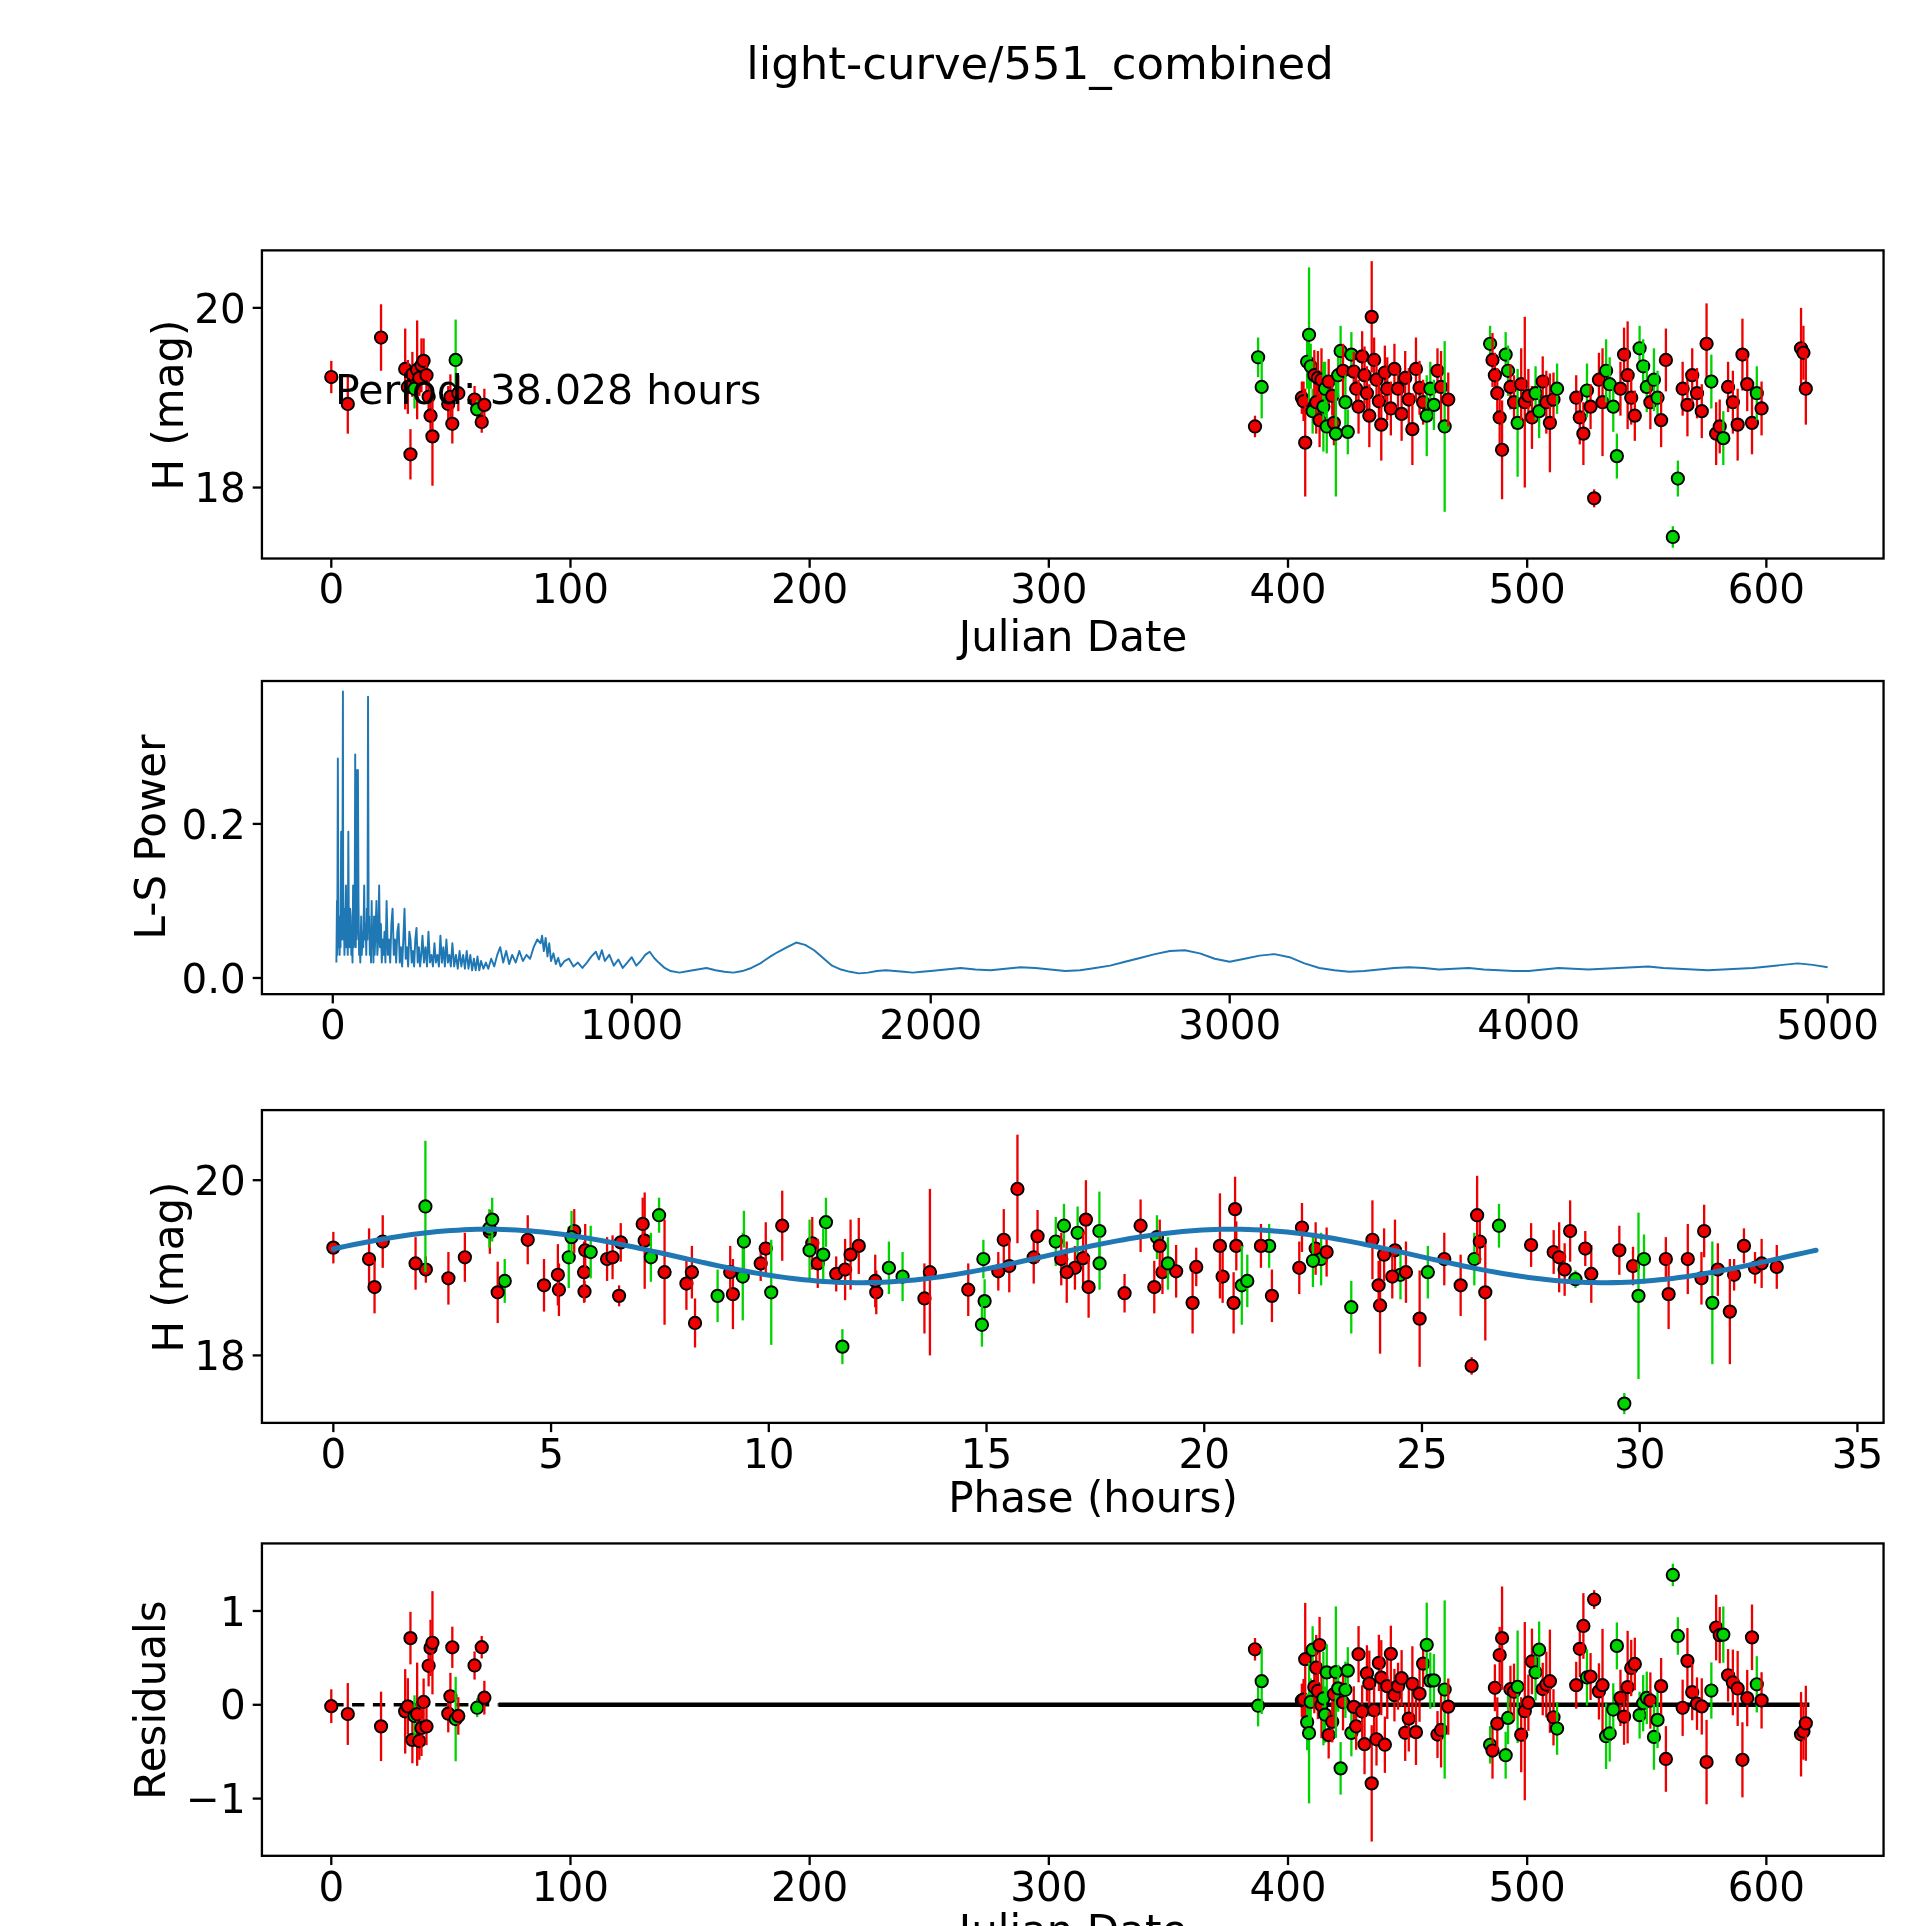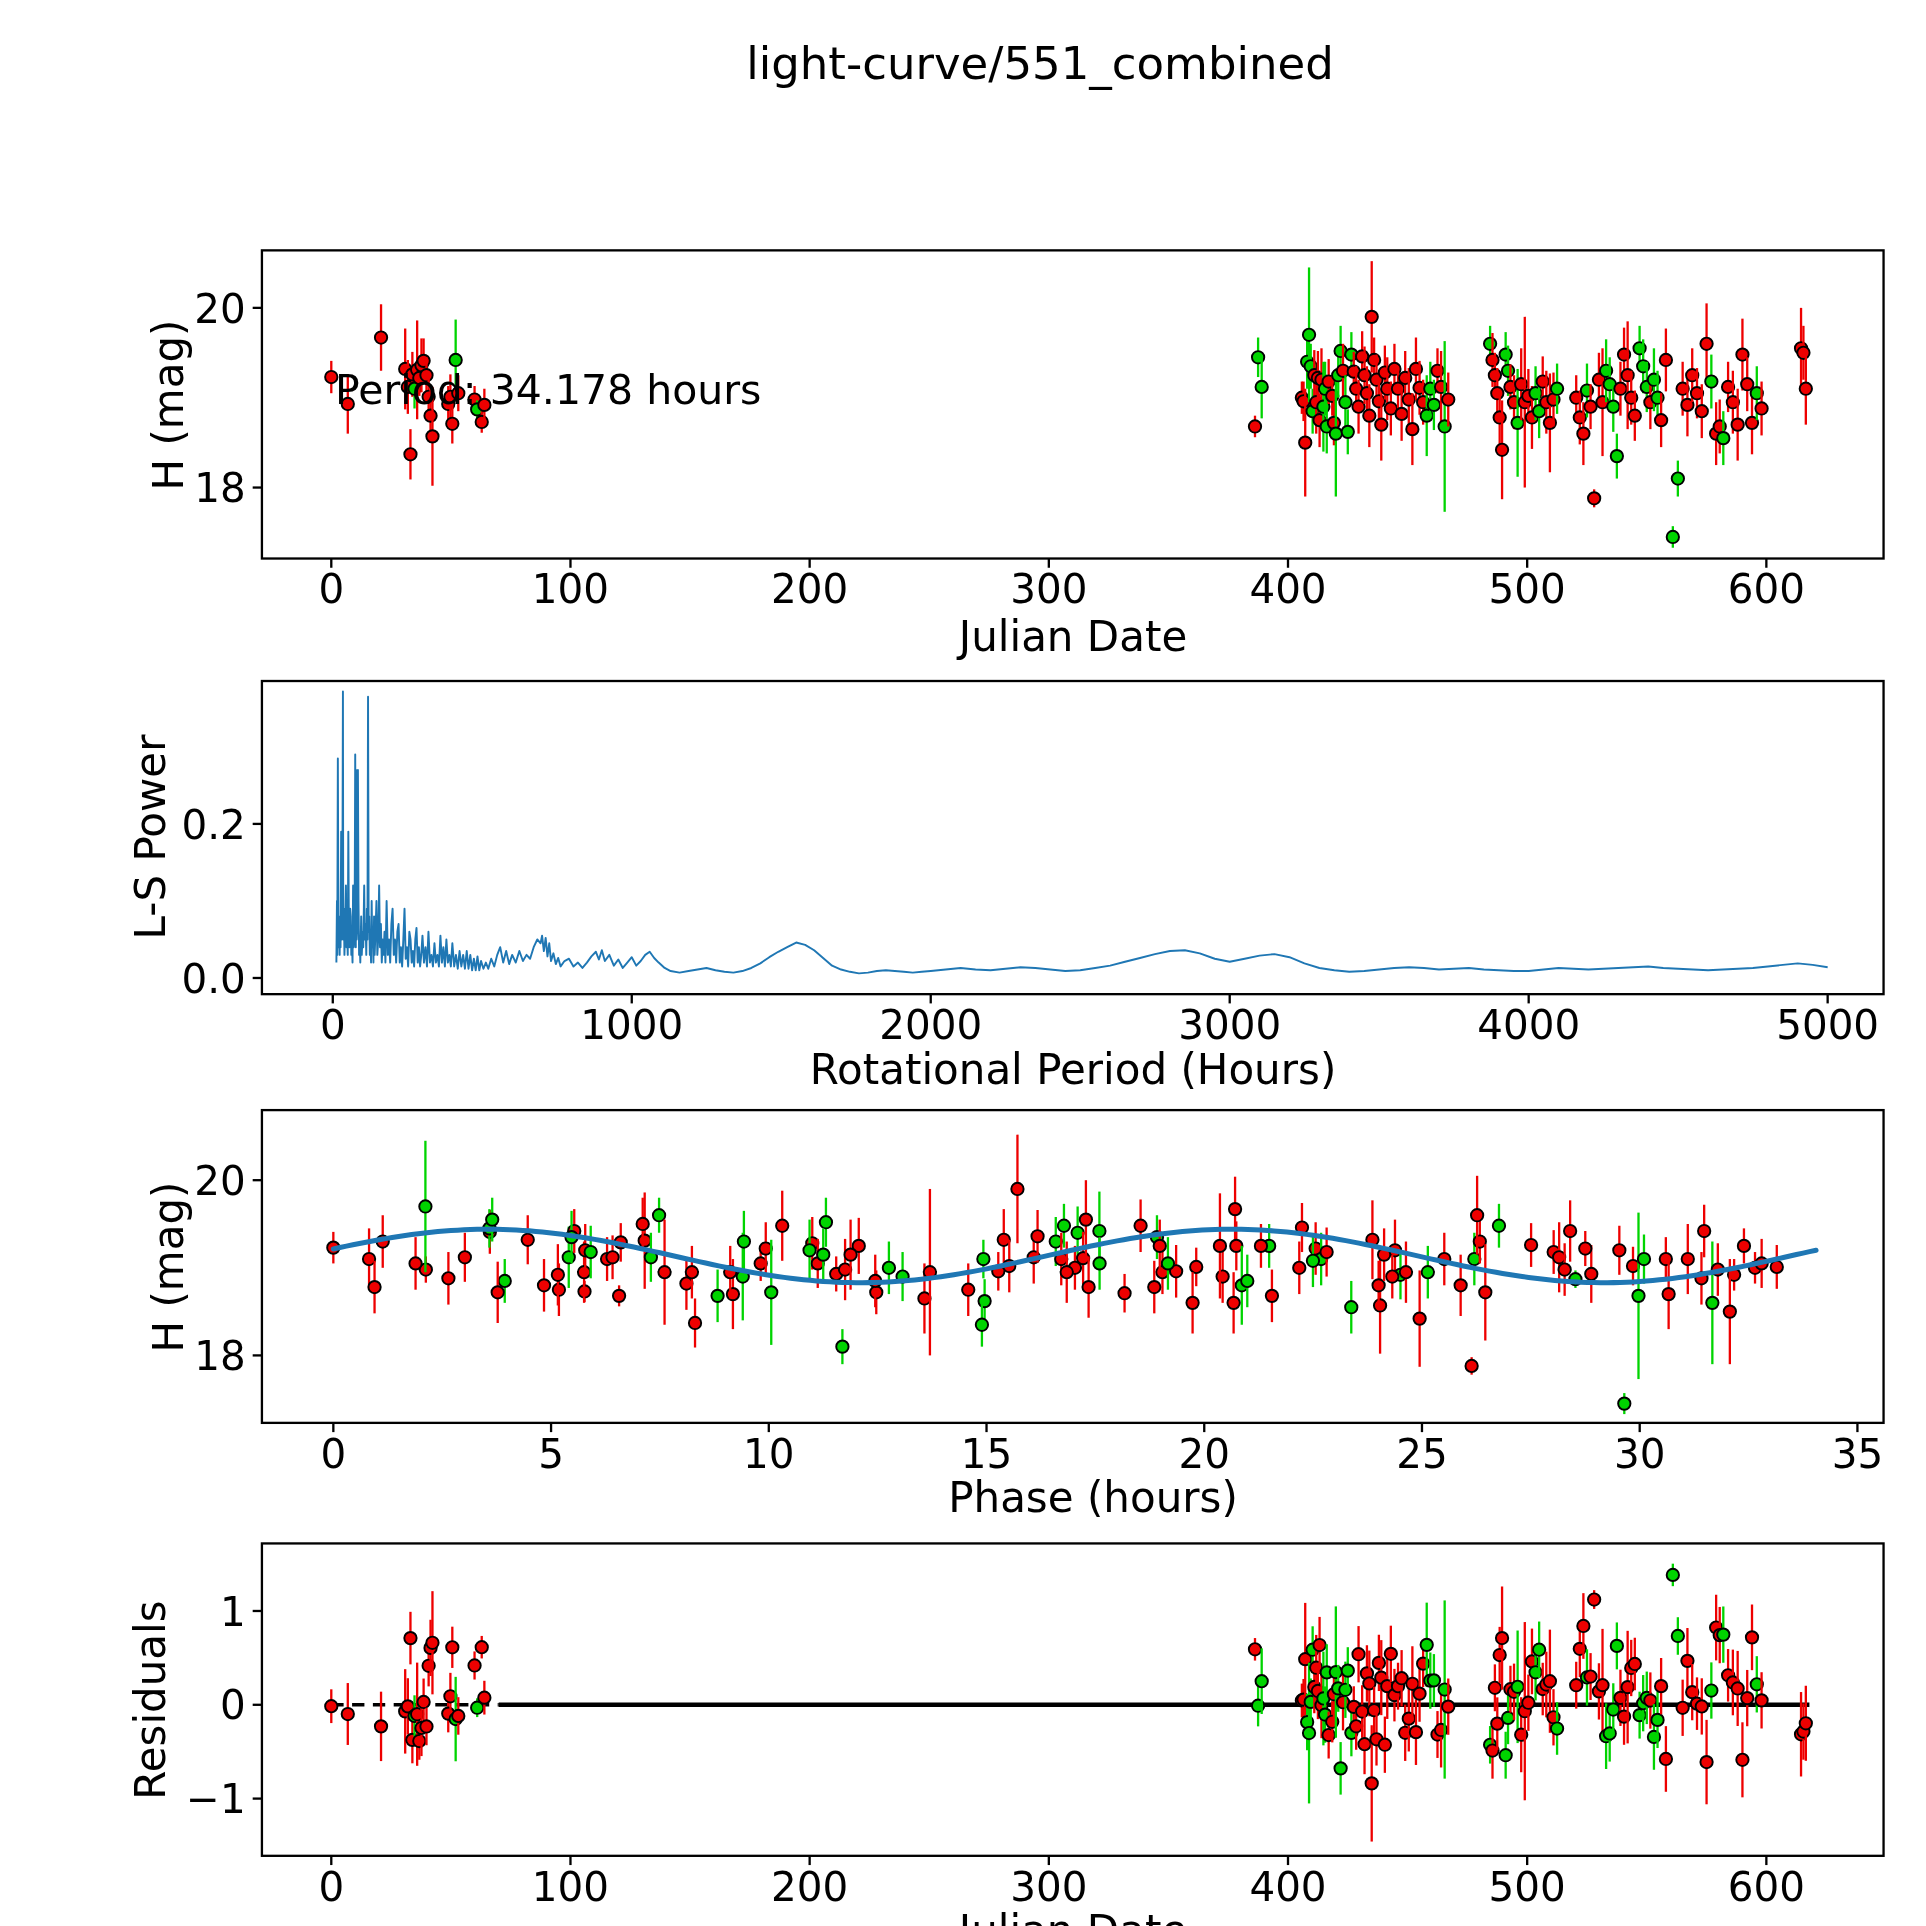--- a/index.html
+++ b/index.html
@@ -1027,25 +1027,24 @@
         <text x="638" y="4220.351351351352" text-anchor="end" font-size="105" fill="#000000">1</text>
         <line x1="656" y1="4425.894894894895" x2="680" y2="4425.894894894895" stroke="#000000" stroke-width="6"></line>
         <text x="638" y="4463.894894894895" text-anchor="end" font-size="105" fill="#000000">0</text>
         <line x1="656" y1="4669.438438438438" x2="680" y2="4669.438438438438" stroke="#000000" stroke-width="6"></line>
         <text x="638" y="4707.438438438438" text-anchor="end" font-size="105" fill="#000000">−1</text>
       </g>
     </svg>
 
   <div class="fig-title">light-curve/551_combined</div>
 
-  <div class="annotation" style="left:335px;top:366px;">Period: 34.178 hours</div>
+  <div class="annotation" style="left:335px;top:366px;">Period: 38.028 hours</div>
 
   <div class="ylabel" style="left:168px;top:405px;">H (mag)</div>
   <div class="ylabel" style="left:150px;top:837px;">L-S Power</div>
   <div class="ylabel" style="left:168px;top:1267px;">H (mag)</div>
   <div class="ylabel" style="left:150px;top:1700px;">Residuals</div>
 
   <div class="xlabel" style="left:1073px;top:612px;">Julian Date</div>
-  <div class="xlabel" style="left:1073px;top:1045px;">Rotational Period (Hours)</div>
   <div class="xlabel" style="left:1073px;top:1473px;margin-left:20px;">Phase (hours)</div>
   <div class="xlabel" style="left:1073px;top:1906px;">Julian Date</div>
 </div>
 
 
 </body></html>

